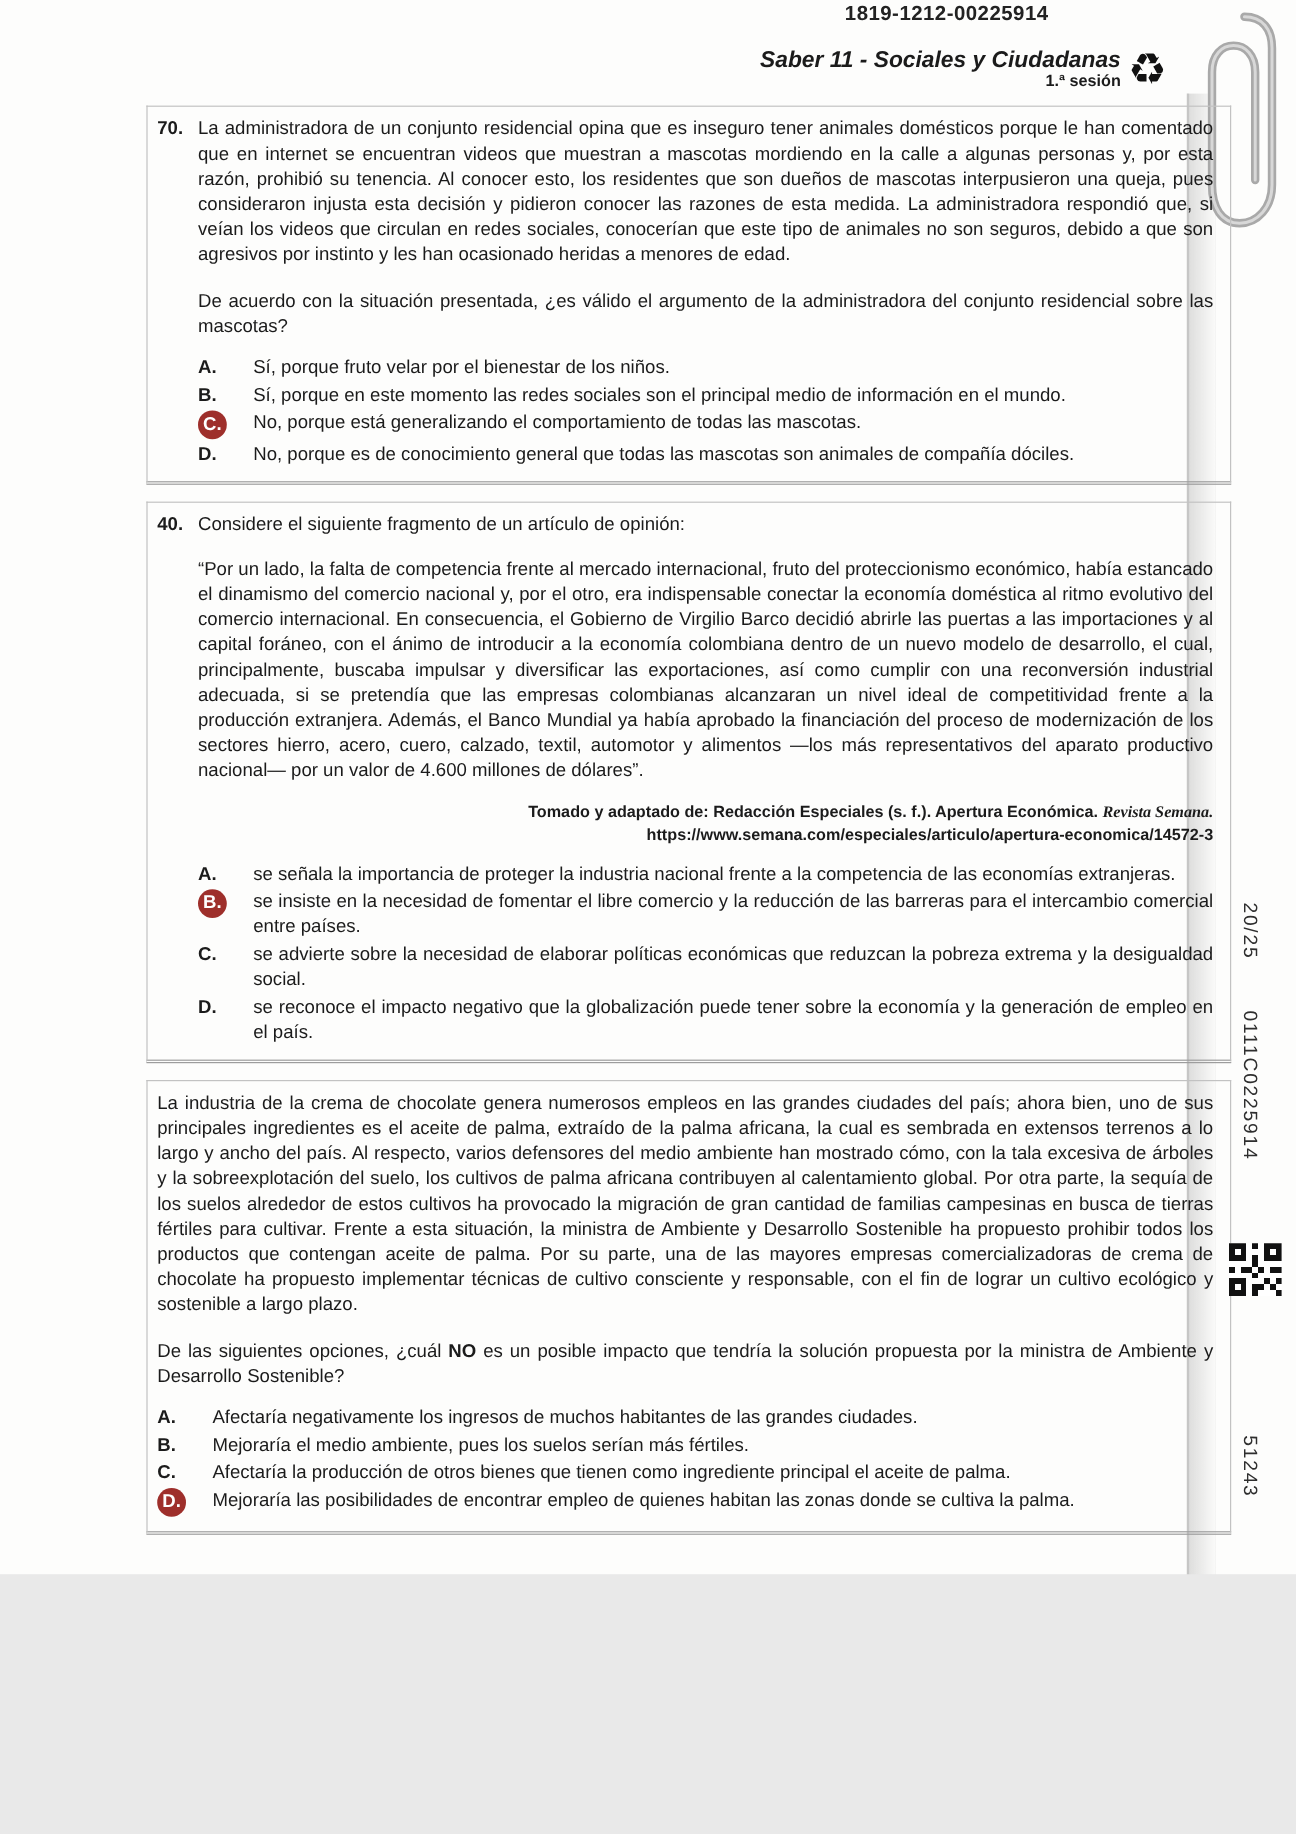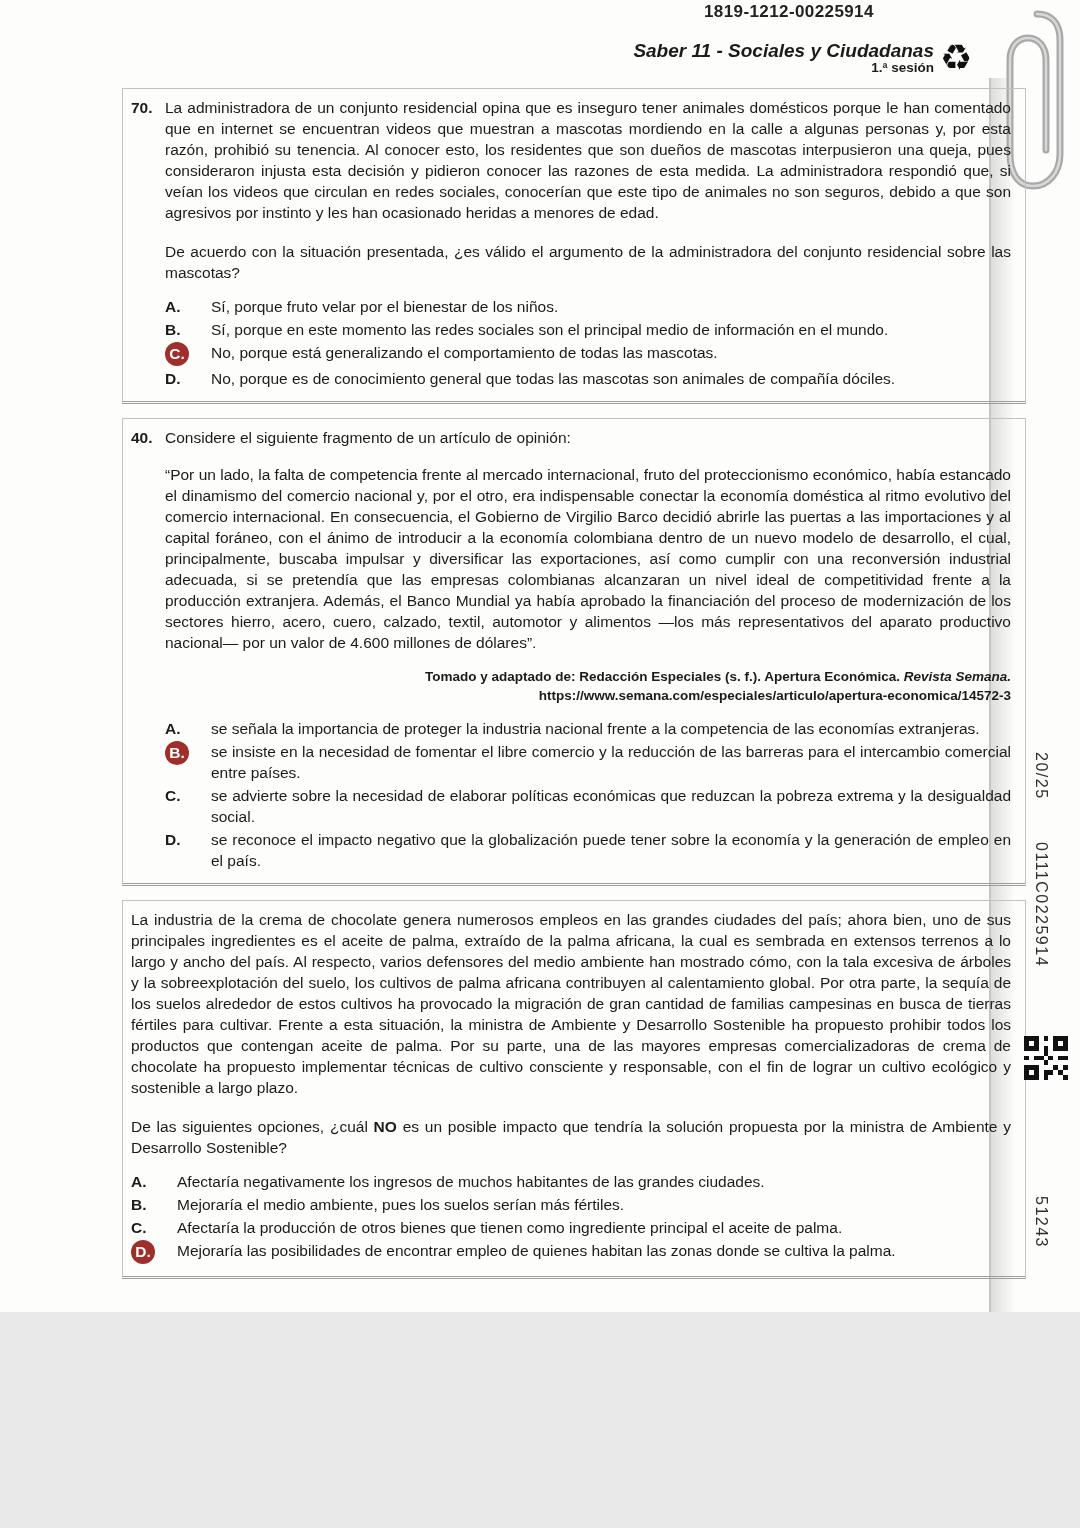--- a/index.html
+++ b/index.html
@@ -24,21 +24,21 @@
   .qblock {
     border:1px solid #c2c2c2; border-bottom:3px double #9d9d9d;
     padding:8px 14px 12px 8px; margin-bottom:14px;
   }
   .qrow { display:flex; }
   .qnum { flex:0 0 34px; font-weight:700; }
   .qcontent { flex:1; min-width:0; }
   .para { text-align:justify; }
   .quote { margin-top:16px; text-align:justify; }
   .source { margin-top:14px; text-align:right; font-size:13.5px; line-height:19px; font-weight:600; }
-  .source .it { font-style:italic; }
+  .source .it { font-style:italic;font-family:Liberation Serif, serif; }
   .source-url { text-align:right; font-size:13.5px; line-height:19px; font-weight:700; }
   .prompt { margin-top:18px; text-align:justify; }
   .b { font-weight:700; }
   .options { margin-top:13px; }
   .option { display:flex; margin-top:2px; }
   .opt-letter { flex:0 0 46px; font-weight:700; }
   .letter-chip { display:inline-block; min-width:20px; }
   .letter-chip.selected {
     background:#9e2f2b; color:#fff; border-radius:50%;
     width:24px; height:24px; line-height:24px; text-align:center; min-width:0;

